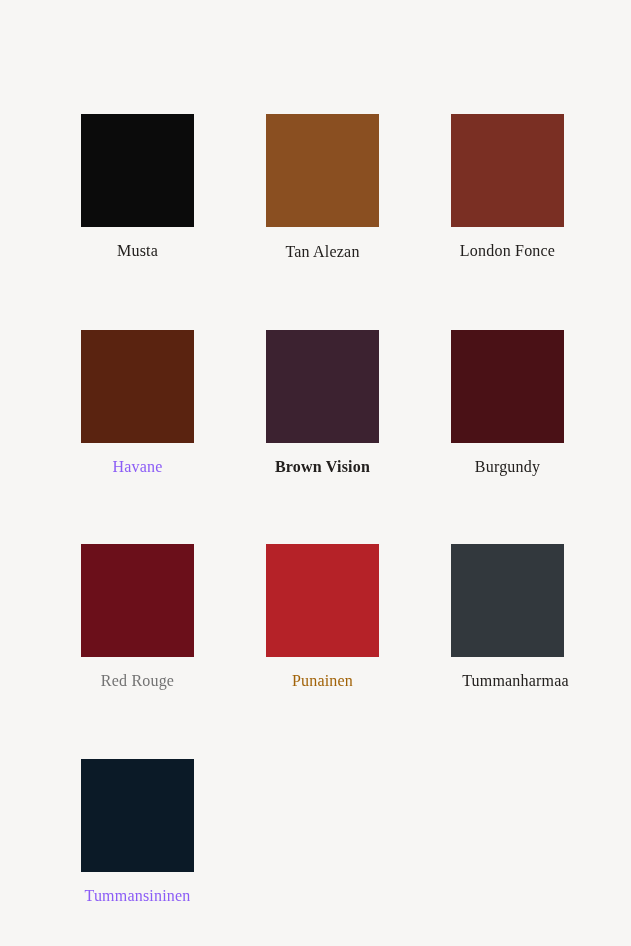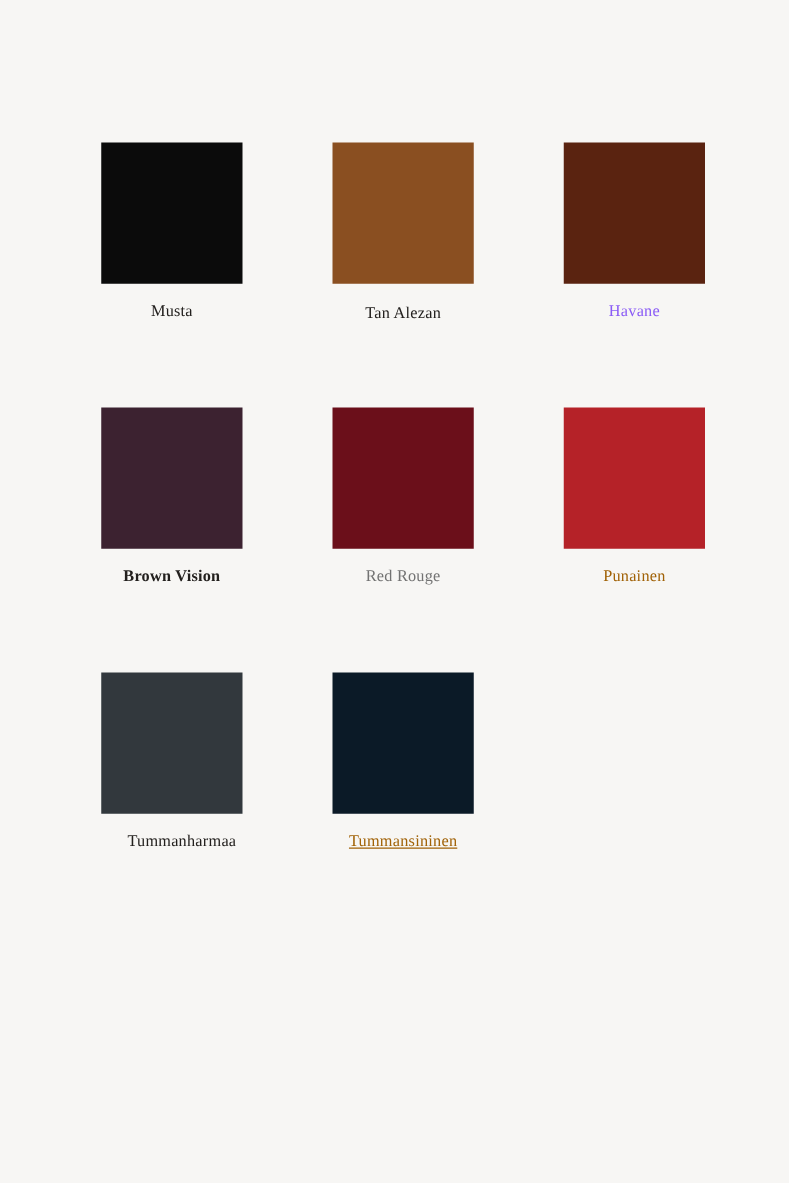--- a/index.html
+++ b/index.html
@@ -35,21 +35,21 @@
     align-items: center;
   }
   .swatch-chip {
     width: 113px;
     height: 113px;
     display: block;
   }
   .swatch-label {
     margin-top: 15px;
     font-family: "Liberation Serif", "DejaVu Serif", serif;
-    font-size: 13px;
+    font-size: 16px;
     line-height: 1.1;
     color: #23201e;
     text-align: right;
     white-space: nowrap;
     letter-spacing: 0.2px;
   }
 </style>
 </head>
 <body style="background-color: rgb(247, 246, 244);">
 
@@ -59,46 +59,54 @@
     <div class="swatch-cell">
       <span class="swatch-chip" style="background-color: rgb(11, 11, 11);"></span>
       <span class="swatch-label" style="color: rgb(35, 32, 30);">Musta</span>
     </div>
 
     <div class="swatch-cell">
       <span class="swatch-chip" style="background-color: rgb(138, 79, 33);"></span>
       <span class="swatch-label" style="color: rgb(35, 32, 30); margin-top: 16px;">Tan Alezan</span>
     </div>
 
+    <div class="swatch-cell">
+      <span class="swatch-chip" style="background-color: rgb(122, 47, 35);"></span>
+      <span class="swatch-label" style="color: rgb(35, 32, 30);">London Fonce</span>
+    </div>
 
     <div class="swatch-cell">
       <span class="swatch-chip" style="background-color: rgb(90, 35, 16);"></span>
       <span class="swatch-label" style="color: #8b5cf6;">Havane</span>
     </div>
 
     <div class="swatch-cell">
       <span class="swatch-chip" style="background-color: rgb(60, 34, 48);"></span>
       <span class="swatch-label" style="color: rgb(35, 32, 30); font-weight: bold;">Brown Vision</span>
     </div>
 
+    <div class="swatch-cell">
+      <span class="swatch-chip" style="background-color: rgb(74, 17, 22);"></span>
+      <span class="swatch-label" style="color: rgb(35, 32, 30);">Burgundy</span>
+    </div>
 
     <div class="swatch-cell">
       <span class="swatch-chip" style="background-color: rgb(107, 15, 26);"></span>
       <span class="swatch-label" style="color: #737373;">Red Rouge</span>
     </div>
 
     <div class="swatch-cell">
       <span class="swatch-chip" style="background-color: rgb(181, 34, 40);"></span>
       <span class="swatch-label" style="color: #a16207;">Punainen</span>
     </div>
 
     <div class="swatch-cell">
       <span class="swatch-chip" style="background-color: rgb(50, 56, 61);"></span>
       <span class="swatch-label" style="color: rgb(35, 32, 30); margin-left: 16px;">Tummanharmaa</span>
     </div>
 
     <div class="swatch-cell">
       <span class="swatch-chip" style="background-color: rgb(11, 26, 39);"></span>
-      <span class="swatch-label" style="color: #a16207; text-decoration: underline;">Tummansininen</span>
+      <span class="swatch-label" style="color: #8b5cf6;">Tummansininen</span>
     </div>
 
   </div>
 </div>
 
 </body></html>

